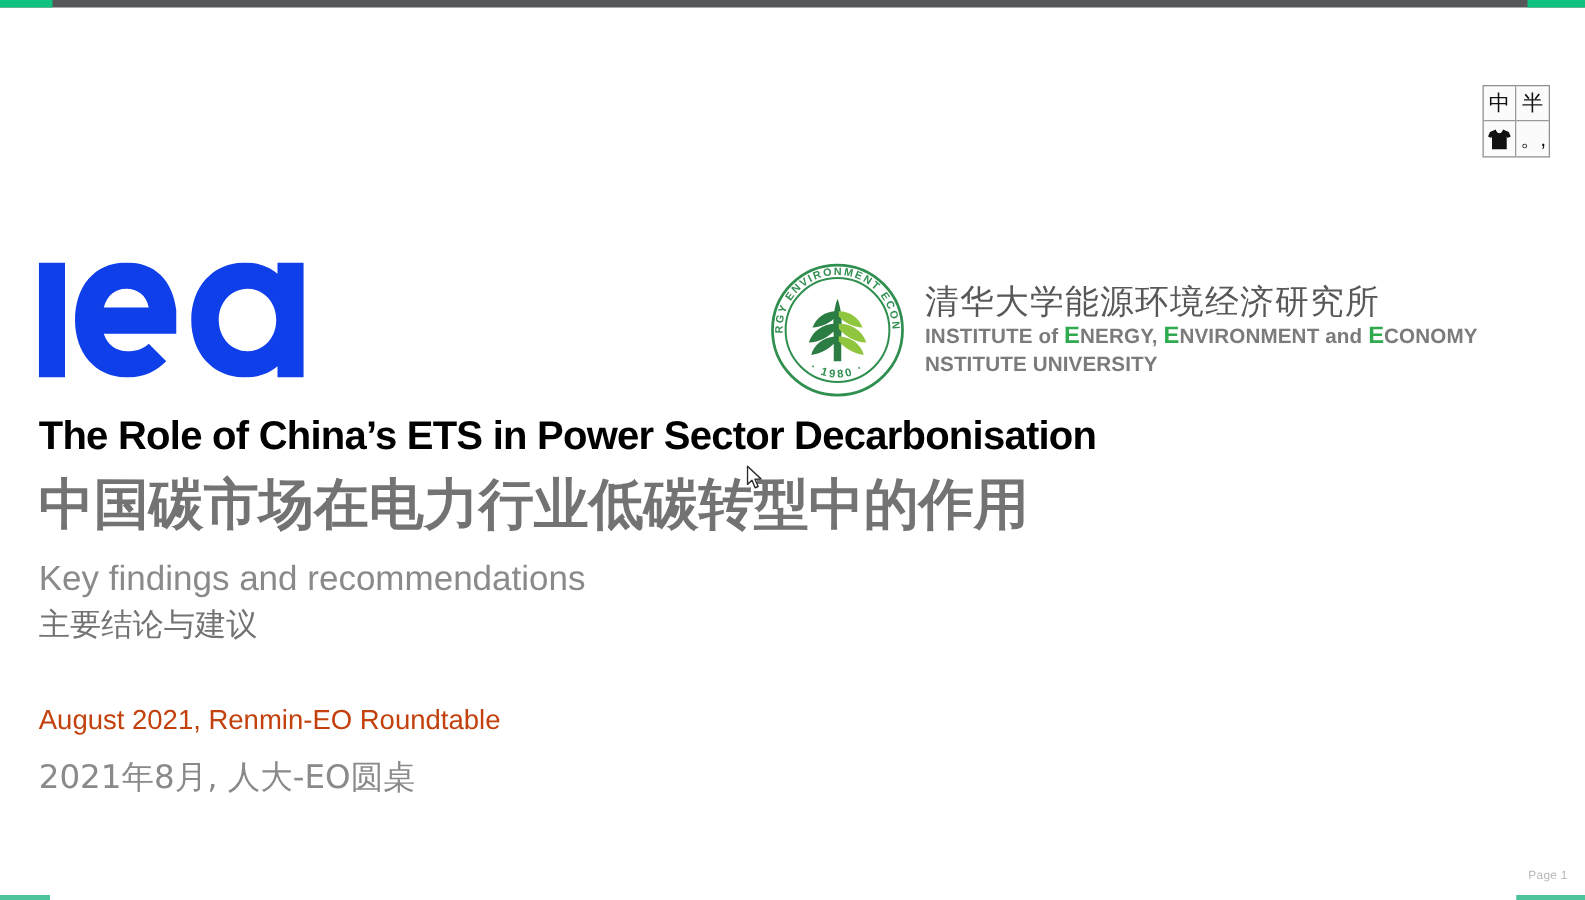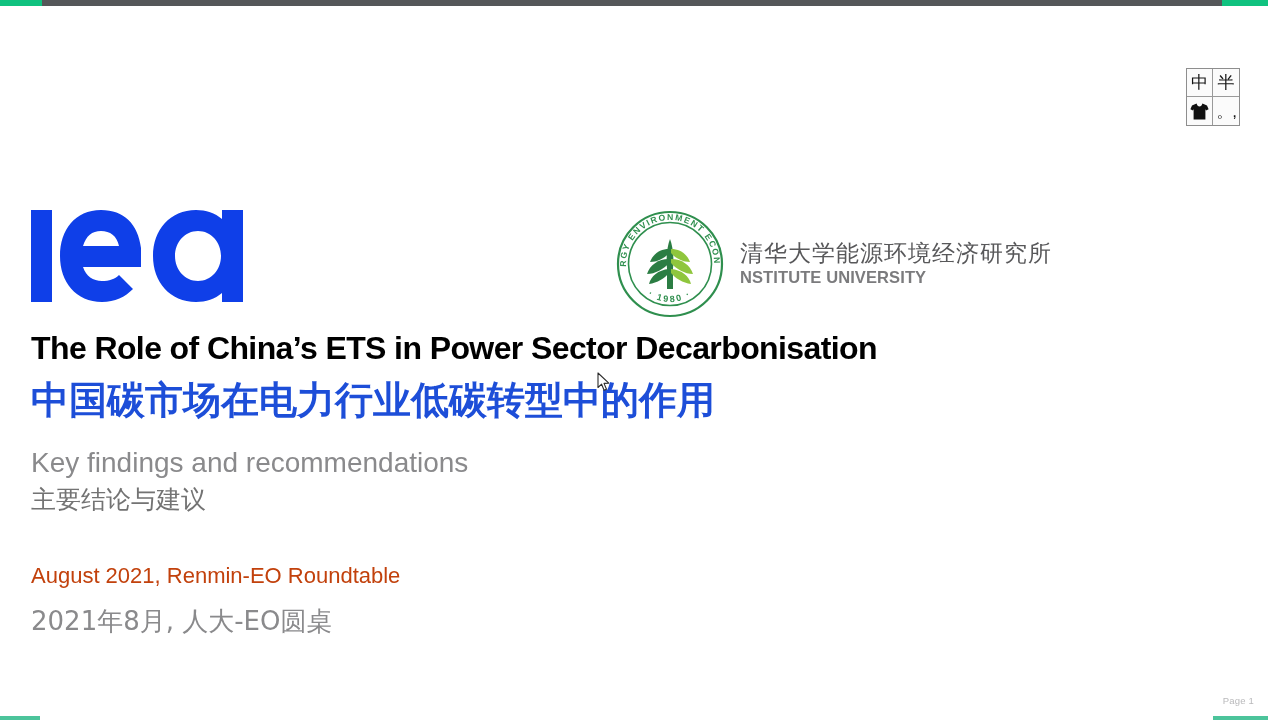--- a/index.html
+++ b/index.html
@@ -98,21 +98,21 @@
     width: 118px; height: 118px;
     flex: 0 0 auto;
   }
   #tsinghua-text {
     margin-left: 11px;
     display: flex;
     flex-direction: column;
     justify-content: center;
   }
   #tsinghua-cn {
-    font-size: 23px;
+    font-size: 27px;
     color: #58585a;
     letter-spacing: 1px;
     line-height: 1.15;
     white-space: nowrap;
     font-family: "DejaVu Sans", "Liberation Sans", sans-serif;
   }
   #tsinghua-en1, #tsinghua-en2 {
     font-size: 16.5px;
     font-weight: bold;
     color: #7b7b7d;
@@ -130,23 +130,23 @@
     font-size: 32px;
     font-weight: bold;
     color: #000000;
     letter-spacing: -0.6px;
     white-space: nowrap;
     line-height: 1.08;
   }
   #title-cn {
     position: absolute;
     left: 31px; top: 380px;
-    font-size: 38px;
+    font-size: 44px;
     font-weight: bold;
-    color: #1d4ed8;
+    color: #737373;
     letter-spacing: 0px;
     white-space: nowrap;
     line-height: 1.08;
     font-family: "DejaVu Sans", "Liberation Sans", sans-serif;
   }
 
   
   #subtitle-en {
     position: absolute;
     left: 31px; top: 446px;
@@ -262,20 +262,21 @@
         <path d="M-1,-8 C-12,-8 -20,-2 -23,7 C-15,7 -6,2 -1,-4 Z" fill="#2b7d43"></path>
         <path d="M1,-8 C12,-8 20,-2 23,7 C15,7 6,2 1,-4 Z" fill="#8fc63d"></path>
         <path d="M-1,2 C-12,3 -19,9 -21,17 C-13,16 -5,11 -1,6 Z" fill="#2b7d43"></path>
         <path d="M1,2 C12,3 19,9 21,17 C13,16 5,11 1,6 Z" fill="#8fc63d"></path>
       </g>
     </svg>
   </div>
 
   <div id="tsinghua-text">
     <div id="tsinghua-cn">清华大学能源环境经济研究所</div>
+    <div id="tsinghua-en1"><span>I</span><span>NSTITUTE of </span><span class="cap">E</span><span>NERGY, </span><span class="cap">E</span><span>NVIRONMENT and </span><span class="cap">E</span><span>CONOMY</span></div>
     <div id="tsinghua-en2">NSTITUTE UNIVERSITY</div>
   </div>
 </div>
 
 <div id="title-en">The Role of China’s ETS in Power Sector Decarbonisation</div>
 <div id="title-cn">中国碳市场在电力行业低碳转型中的作用</div>
 
 <div id="subtitle-en">Key findings and recommendations</div>
 <div id="subtitle-cn">主要结论与建议</div>
 

